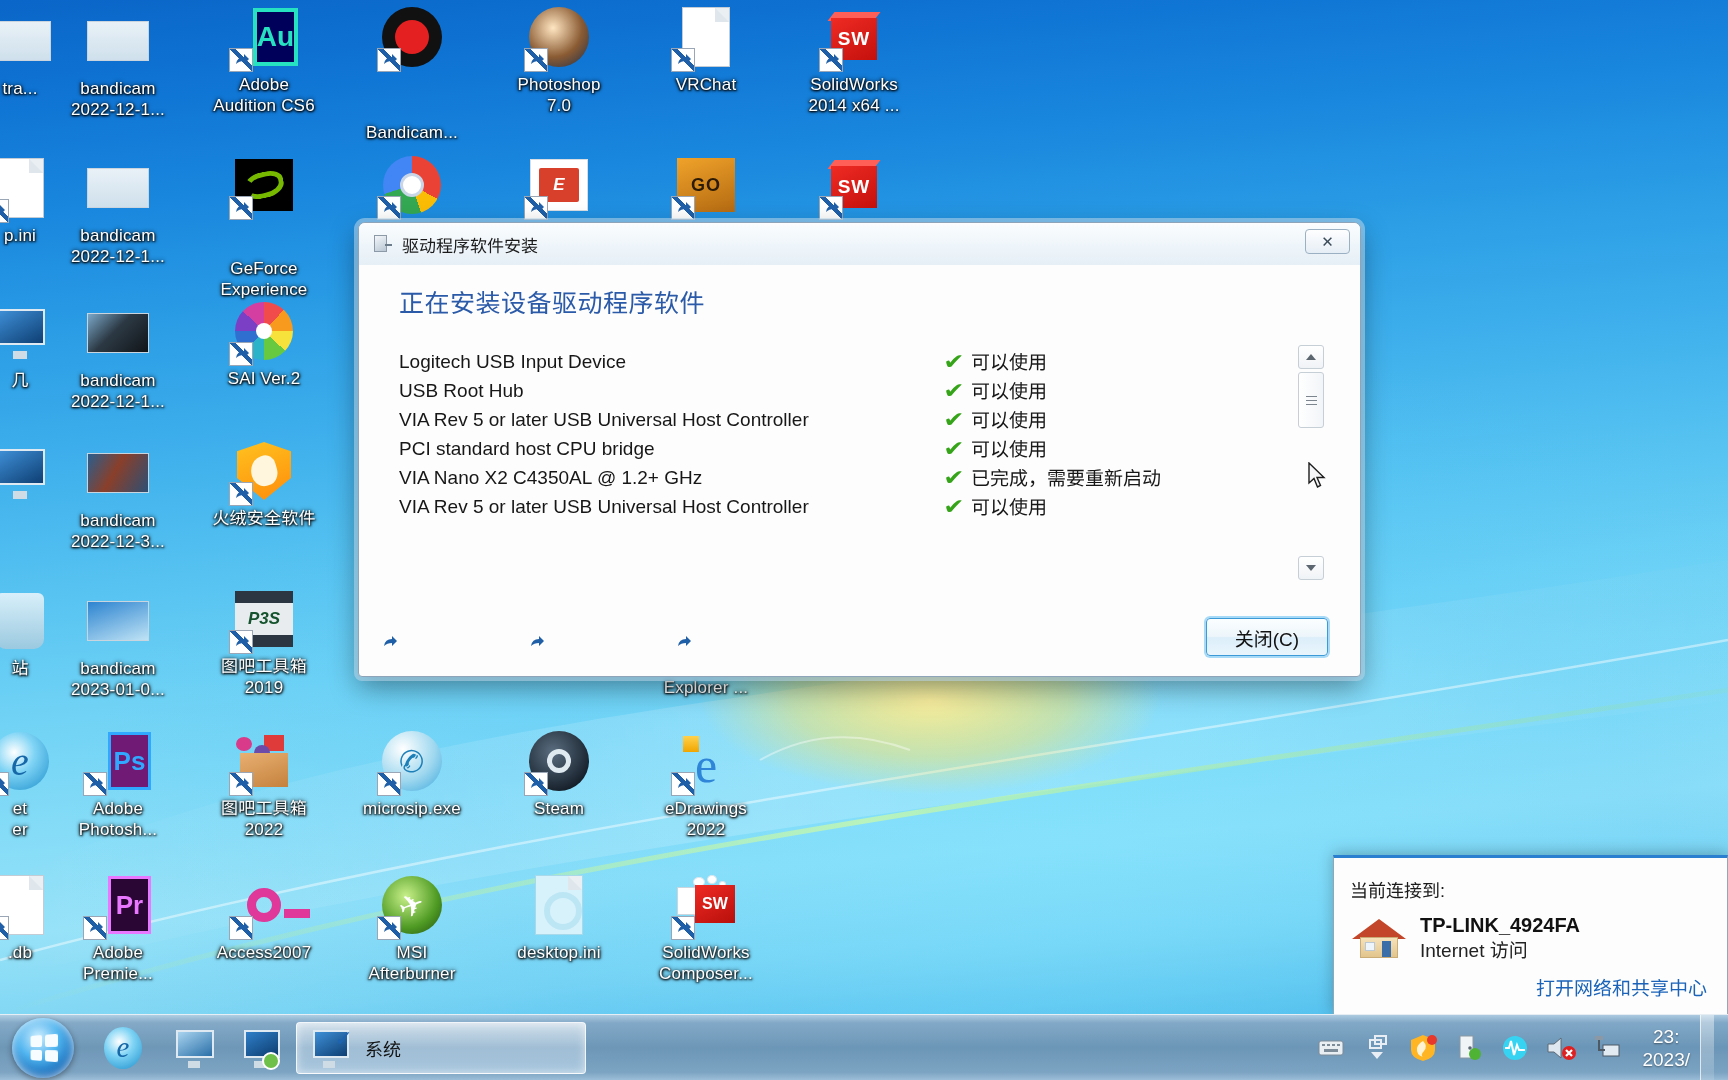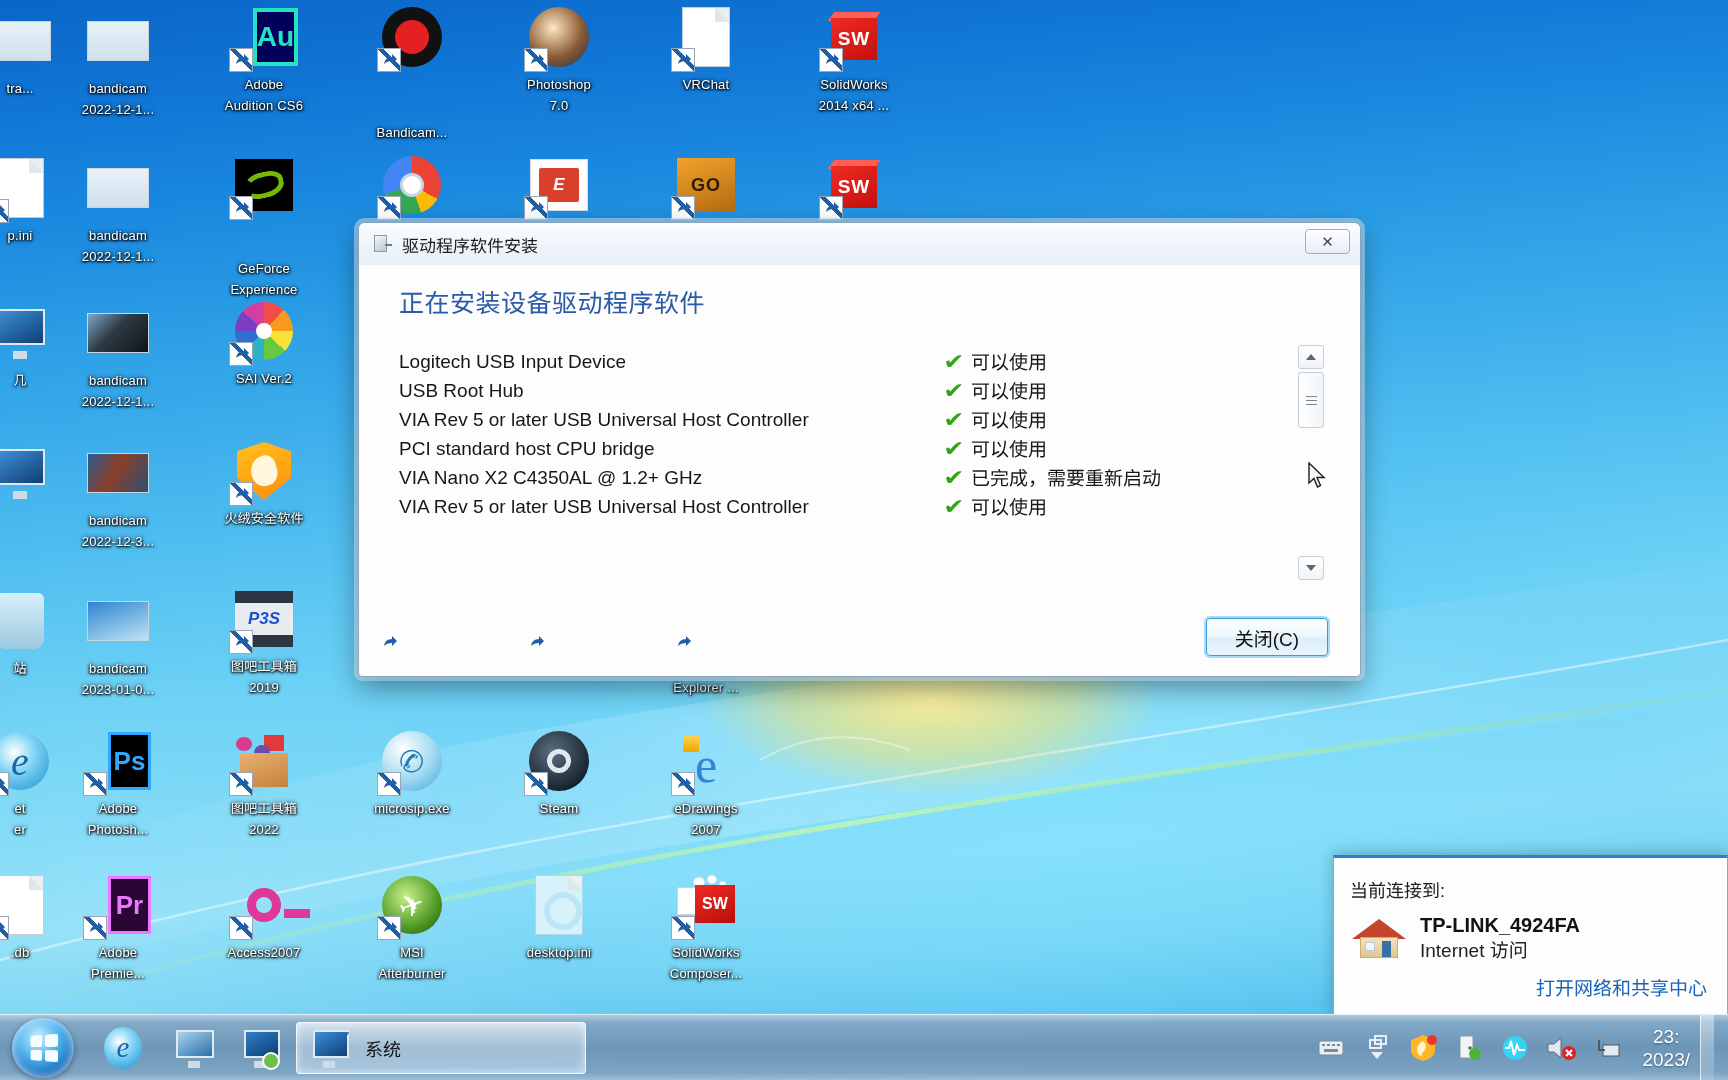--- a/index.html
+++ b/index.html
@@ -33,21 +33,21 @@
   .dicon {
     position:absolute; width:148px; text-align:center;
     display:flex; flex-direction:column; align-items:center;
   }
   .dicon .glyph {
     width:66px; height:66px; position:relative;
     display:flex; align-items:center; justify-content:center;
     margin-bottom:4px;
   }
   .dicon .lbl {
-    font-size:13px; line-height:21px; color:#fff;
+    font-size:17px; line-height:21px; color:#fff;
     text-shadow: 0 0 4px rgba(0,0,0,.95), 1px 1px 2px rgba(0,0,0,.9), -1px 1px 2px rgba(0,0,0,.7);
     max-width:152px; word-wrap:break-word; letter-spacing:.2px;
   }
   
   .shortcut::after{
     content:""; position:absolute; left:-2px; bottom:-2px; width:22px; height:22px;
     background:#fff; border:1px solid #9aa6b5;
     background-image:
       linear-gradient(45deg, transparent 48%, #1f5fa8 48%, #1f5fa8 62%, transparent 62%);
   }
@@ -57,21 +57,21 @@
 
   
   .ic-thumb { width:62px; height:40px; border:1px solid #c9d4de; background:linear-gradient(180deg,#e9f1f7,#cfe0ec); }
   .ic-thumb.dark { background:linear-gradient(135deg,#7ba8c9 0%,#2c3944 45%,#101418 100%); }
   .ic-thumb.photo { background:linear-gradient(120deg,#2a5e8e 0%,#8a3f2a 45%,#2d4f74 100%); }
   .ic-thumb.win { background:linear-gradient(160deg,#2d84d0,#bfe3f5); }
 
   .ic-square { width:58px; height:58px; display:flex; align-items:center; justify-content:center;
     font-weight:bold; color:#fff; font-size:26px;margin-left:23px; }
   .ic-au { background:#00005b; border:4px solid #27e2c0; color:#27e2c0; font-size:28px; }
-  .ic-ps { background:#000000; color:#31a8ff; border:3px solid #31a8ff; }
+  .ic-ps { background:#701a75; color:#31a8ff; border:3px solid #31a8ff; }
   .ic-pr { background:#2a0634; color:#ea77ff; border:3px solid #ea77ff; }
 
   .ic-circle { width:60px; height:60px; border-radius:50%; }
   .ic-bandicam { background:#111; display:flex; align-items:center; justify-content:center; }
   .ic-bandicam i { width:34px; height:34px; border-radius:50%; background:#e52020; display:block; }
 
   .ic-sw { width:58px; height:54px; position:relative; }
   .ic-sw .face { position:absolute; left:6px; top:8px; width:46px; height:42px;
     background:linear-gradient(150deg,#ef2b24 0%,#c4100c 100%);
     display:flex; align-items:center; justify-content:center; color:#fff;
@@ -103,21 +103,21 @@
   .ic-sai i { width:16px; height:16px; border-radius:50%; background:#fff; }
 
   .ic-shield { width:54px; height:58px;
     background:linear-gradient(160deg,#ffc21f,#ff8c0a);
     clip-path: polygon(50% 0, 100% 16%, 100% 62%, 50% 100%, 0 62%, 0 16%);
     display:flex; align-items:center; justify-content:center; }
   .ic-shield i { width:26px; height:30px; background:#fff6dd; border-radius:60% 40% 50% 50%;
     transform:rotate(-16deg); }
 
   .ic-p3s { width:58px; height:56px; background:#2b3642; display:flex; align-items:center; justify-content:center; }
-  .ic-p3s i { width:60px; height:32px; background:#e8ecef; color:#1d4ed8; font-size:17px; font-weight:bold;
+  .ic-p3s i { width:60px; height:32px; background:#e8ecef; color:#14532d; font-size:17px; font-weight:bold;
     display:flex; align-items:center; justify-content:center; }
 
   .ic-box { width:60px; height:52px; position:relative; }
   .ic-box .b { position:absolute; left:6px; bottom:0; width:48px; height:34px;
     background:linear-gradient(160deg,#e8b072,#c5813c); }
   .ic-box .f1 { position:absolute; left:2px; top:2px; width:16px; height:14px; border-radius:50%; background:#d93b8a; }
   .ic-box .f2 { position:absolute; left:30px; top:0px; width:20px; height:16px; background:#e03b3b; }
   .ic-box .f3 { position:absolute; left:20px; top:10px; width:16px; height:16px; border-radius:50%; background:#6d4ba8; }
 
   .ic-phone { width:60px; height:60px; border-radius:50%;
@@ -638,21 +638,21 @@
       <div class="glyph shortcut">
         <span class="ic-edraw">
           <span class="tick"></span>
           <span class="e">e</span>
         </span>
         <svg class="arr" viewBox="0 0 18 18">
           <path d="M4 13 q1 -7 8 -7 v-3 l5 5 l-5 5 v-3 q-5 0 -8 3Z" fill="#1f5fa8"></path>
         </svg>
       </div>
       <div class="lbl" style="white-space: pre-line;">eDrawings
-2007</div>
+2022</div>
     </div>
     <div class="dicon" style="left: -54px; top: 872px;">
       <div class="glyph shortcut">
         <span class="ic-doc"></span>
         <svg class="arr" viewBox="0 0 18 18">
           <path d="M4 13 q1 -7 8 -7 v-3 l5 5 l-5 5 v-3 q-5 0 -8 3Z" fill="#1f5fa8"></path>
         </svg>
       </div>
       <div class="lbl" style="white-space: pre-line;">.db</div>
     </div>

